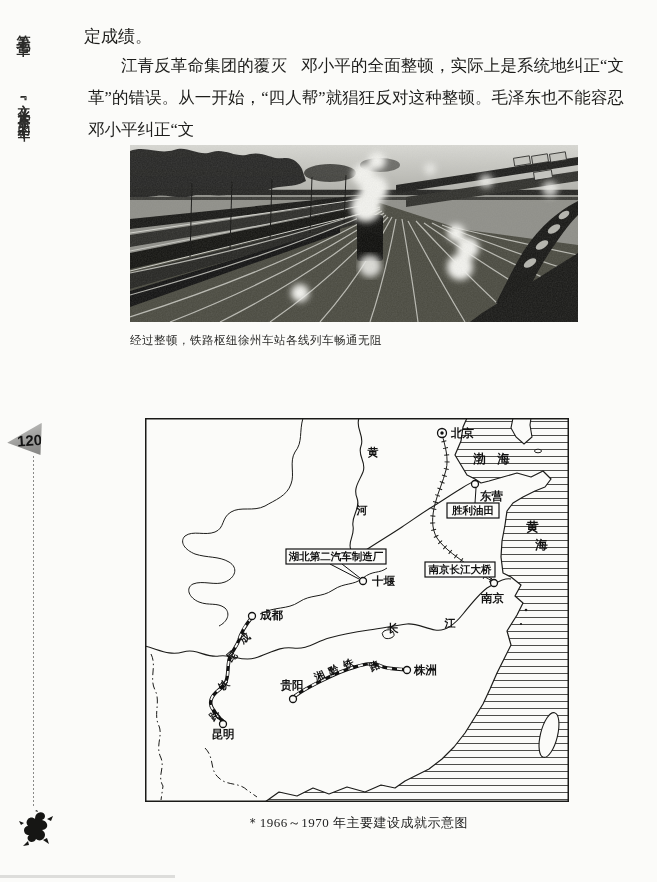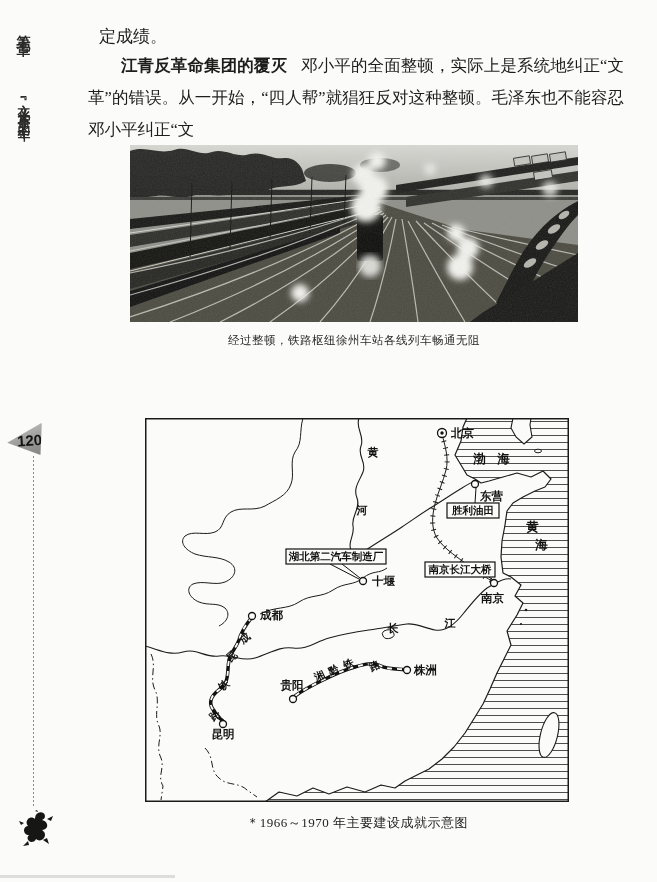--- a/index.html
+++ b/index.html
@@ -24,30 +24,30 @@
     font-family:"Liberation Sans", sans-serif;
     font-weight:700;font-size:15px;color:#141414;padding-right:1px;box-sizing:border-box;
   }
   .flag-line{
     position:absolute;left:33px;top:456px;width:1px;height:352px;
     background:repeating-linear-gradient(to bottom,#8a8a88 0 2px,transparent 2px 4px);
   }
   .dragon{position:absolute;left:18px;top:810px;width:36px;height:40px;}
   .page-edge{position:absolute;left:0;top:875px;width:175px;height:3px;background:#c4c4c2;opacity:.55;}
   
-  .carryover{position:absolute;left:99px;top:22px;width:540px;font-size:17px;line-height:30px;margin:0;}
+  .carryover{position:absolute;left:84px;top:22px;width:540px;font-size:17px;line-height:30px;margin:0;}
   .para{
     position:absolute;left:88px;top:50px;width:536px;margin:0;
     font-size:16.5px;line-height:32px;text-align:justify;text-indent:2em;
   }
-  .para b{font-weight:700;margin-right:.85em;}
+  .para b{font-weight:400;margin-right:.85em;}
   
   .photo{position:absolute;left:130px;top:145px;width:448px;height:177px;}
   .photo-caption{
-    position:absolute;left:130px;top:333px;width:448px;text-align:center;
+    position:absolute;left:130px;top:333px;width:448px;text-align:left;
     font-size:11.5px;color:#2a2a28;letter-spacing:.5px;
   }
   
   .map{position:absolute;left:145px;top:418px;width:424px;height:384px;}
   .map-caption{
     position:absolute;left:145px;top:814px;width:424px;text-align:center;
     font-size:13px;color:#222;letter-spacing:.5px;
   }
   .map text{font-family:"Liberation Serif", serif;fill:#111;}
   .mt{font-size:11.5px;font-weight:600;}

